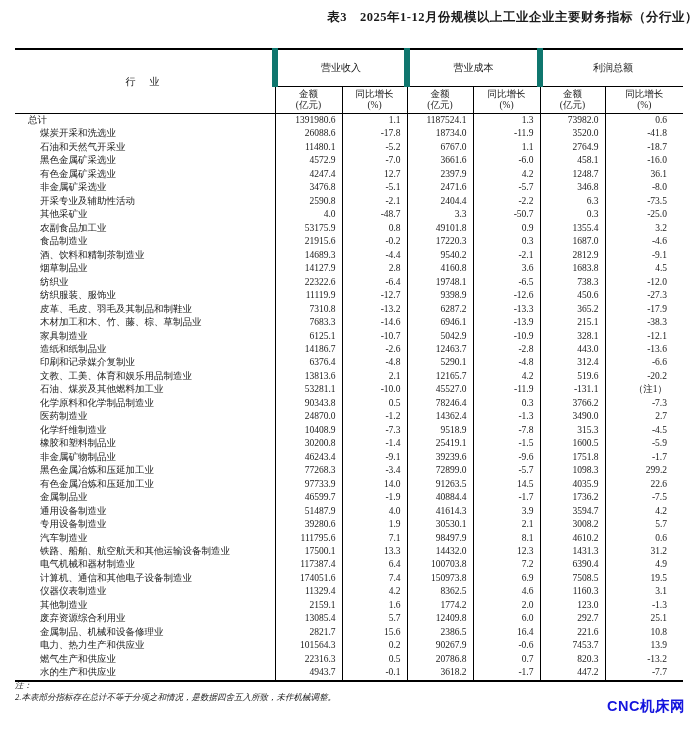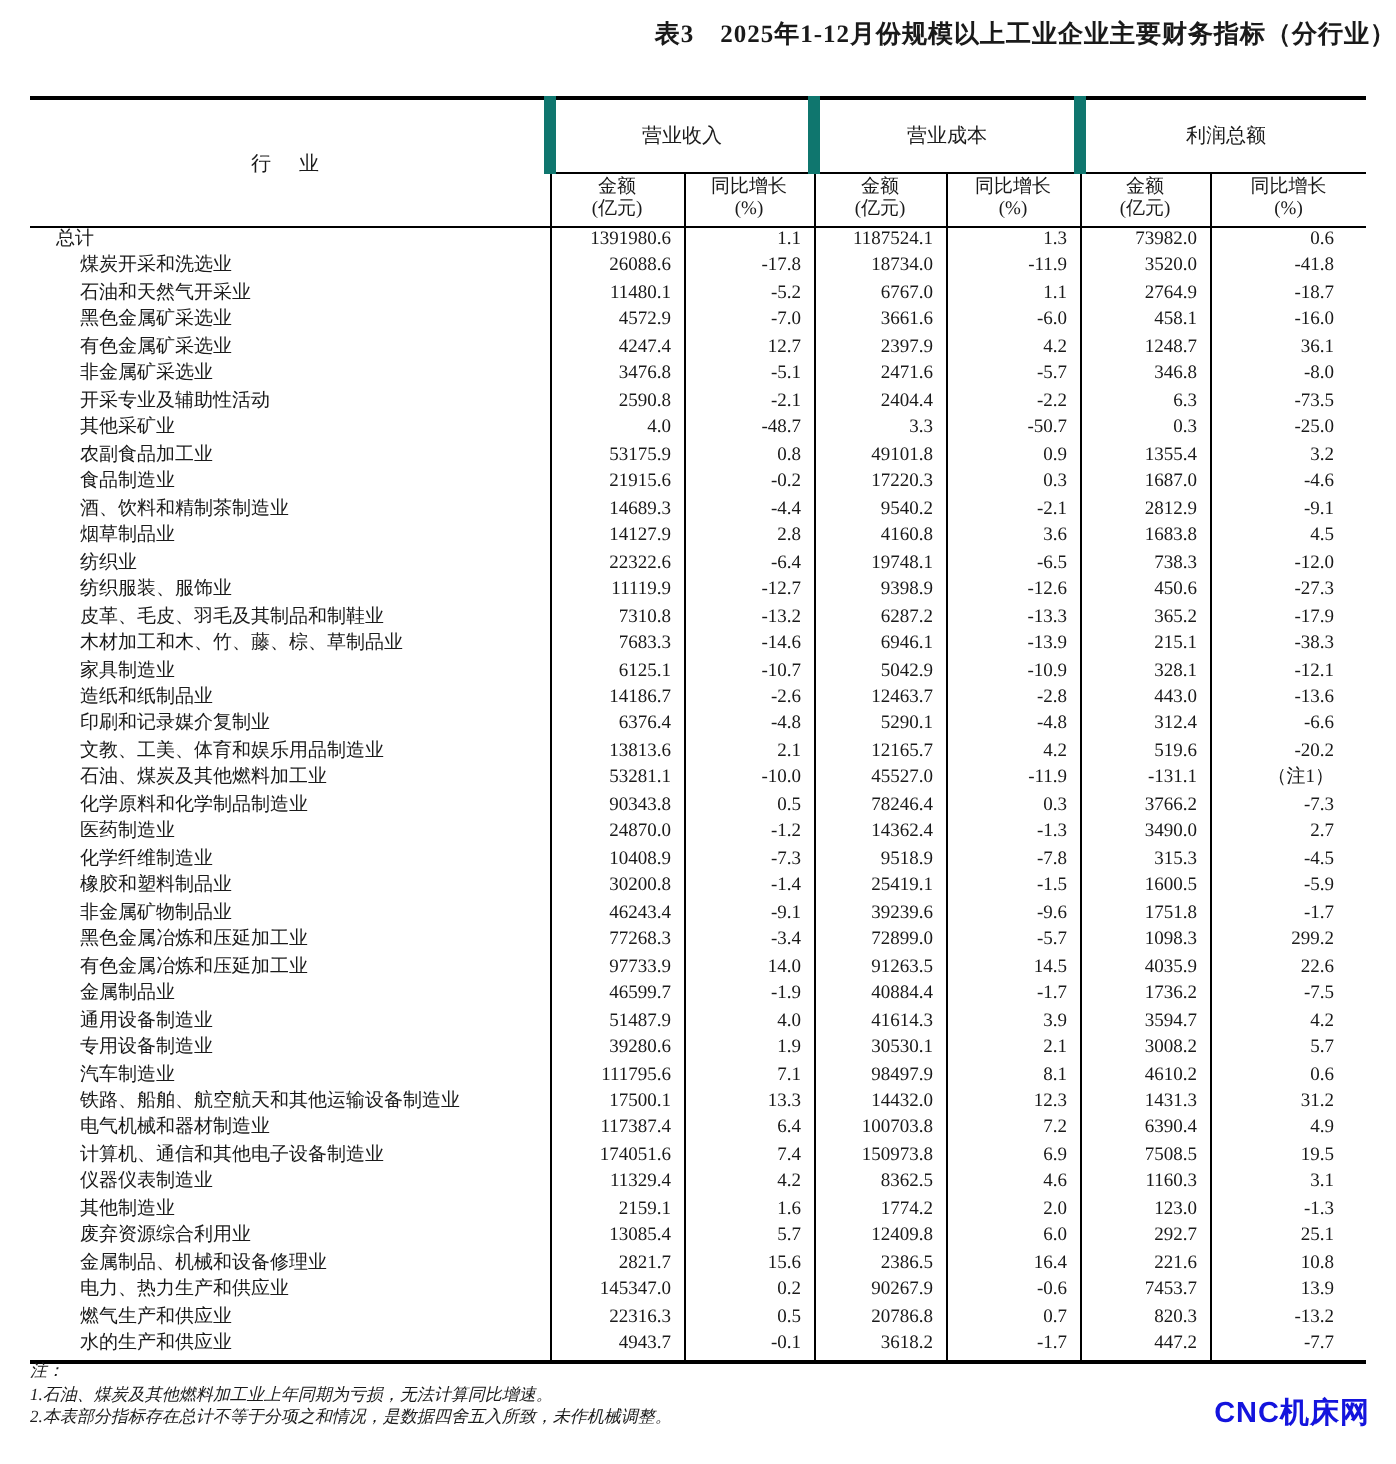--- a/index.html
+++ b/index.html
@@ -443,21 +443,21 @@
         <td class="industry indent">金属制品、机械和设备修理业</td>
         <td class="num c1">2821.7</td>
         <td class="num c2">15.6</td>
         <td class="num c3">2386.5</td>
         <td class="num c4">16.4</td>
         <td class="num c5">221.6</td>
         <td class="num c6">10.8</td>
       </tr>
       <tr>
         <td class="industry indent">电力、热力生产和供应业</td>
-        <td class="num c1">145347.0</td>
+        <td class="num c1">101564.3</td>
         <td class="num c2">0.2</td>
         <td class="num c3">90267.9</td>
         <td class="num c4">-0.6</td>
         <td class="num c5">7453.7</td>
         <td class="num c6">13.9</td>
       </tr>
       <tr>
         <td class="industry indent">燃气生产和供应业</td>
         <td class="num c1">22316.3</td>
         <td class="num c2">0.5</td>
@@ -473,17 +473,16 @@
         <td class="num c3">3618.2</td>
         <td class="num c4">-1.7</td>
         <td class="num c5">447.2</td>
         <td class="num c6">-7.7</td>
       </tr>
     </tbody>
 </table>
 
 <div class="notes">
   <div>注：</div>
-  <div>1.石油、煤炭及其他燃料加工业上年同期为亏损，无法计算同比增速。</div>
   <div>2.本表部分指标存在总计不等于分项之和情况，是数据四舍五入所致，未作机械调整。</div>
 </div>
 
 <div class="watermark" style="color: rgb(20, 20, 221);">CNC机床网</div>
 
 </body></html>

